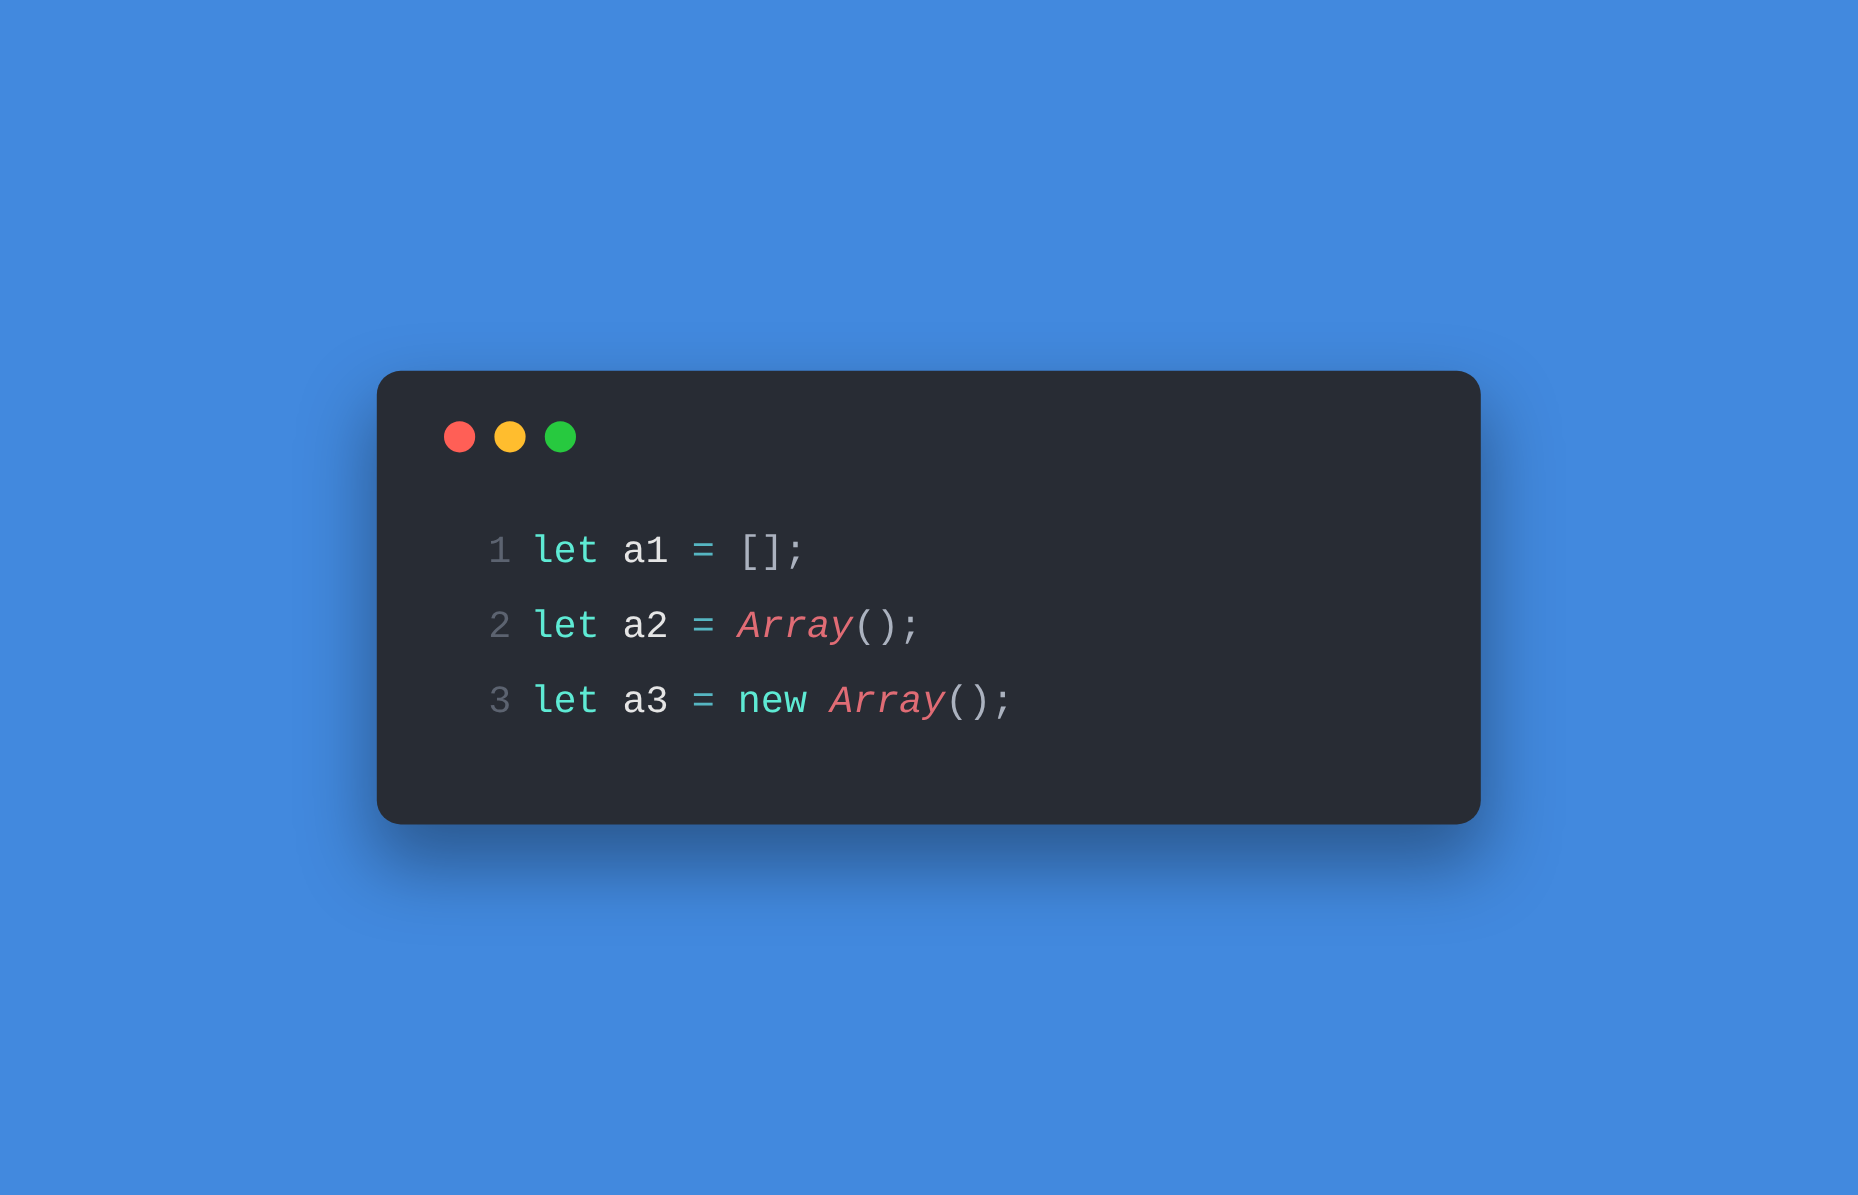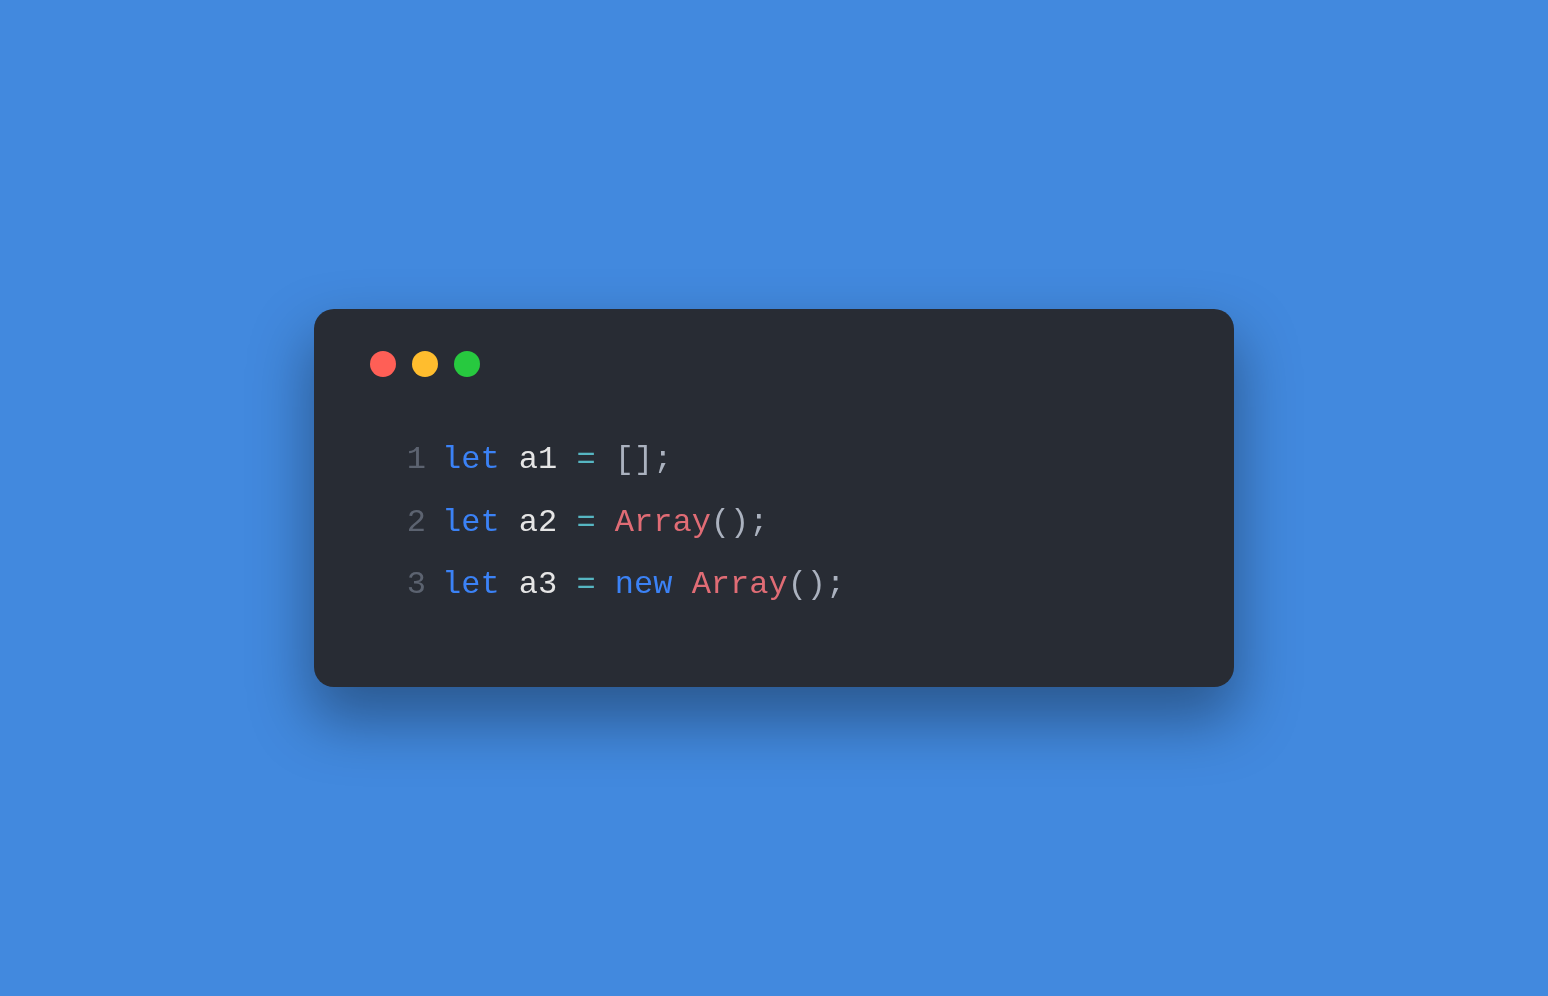--- a/index.html
+++ b/index.html
@@ -41,25 +41,25 @@
       display: flex;
       white-space: pre;
     }
     .ln {
       color: #5c6370;
       width: 40px;
       text-align: right;
       margin-right: 16px;
       user-select: none;
     }
-    .tok-keyword   { color: #3b82f6; }
+    .tok-keyword   { color: #5eead4; }
     .tok-ident     { color: #e5e5e5; }
     .tok-operator  { color: #56b6c2; }
     .tok-punct     { color: #abb2bf; }
-    .tok-class     { color: #e06c75; }
+    .tok-class     { color: #e06c75; font-style: italic; }
     .tok-space     { color: #abb2bf; }
   </style>
 </head>
 <body>
 
 <div class="window">
   <div class="titlebar">
     <div class="tl-btn tl-close"></div>
     <div class="tl-btn tl-minimize"></div>
     <div class="tl-btn tl-zoom"></div>

